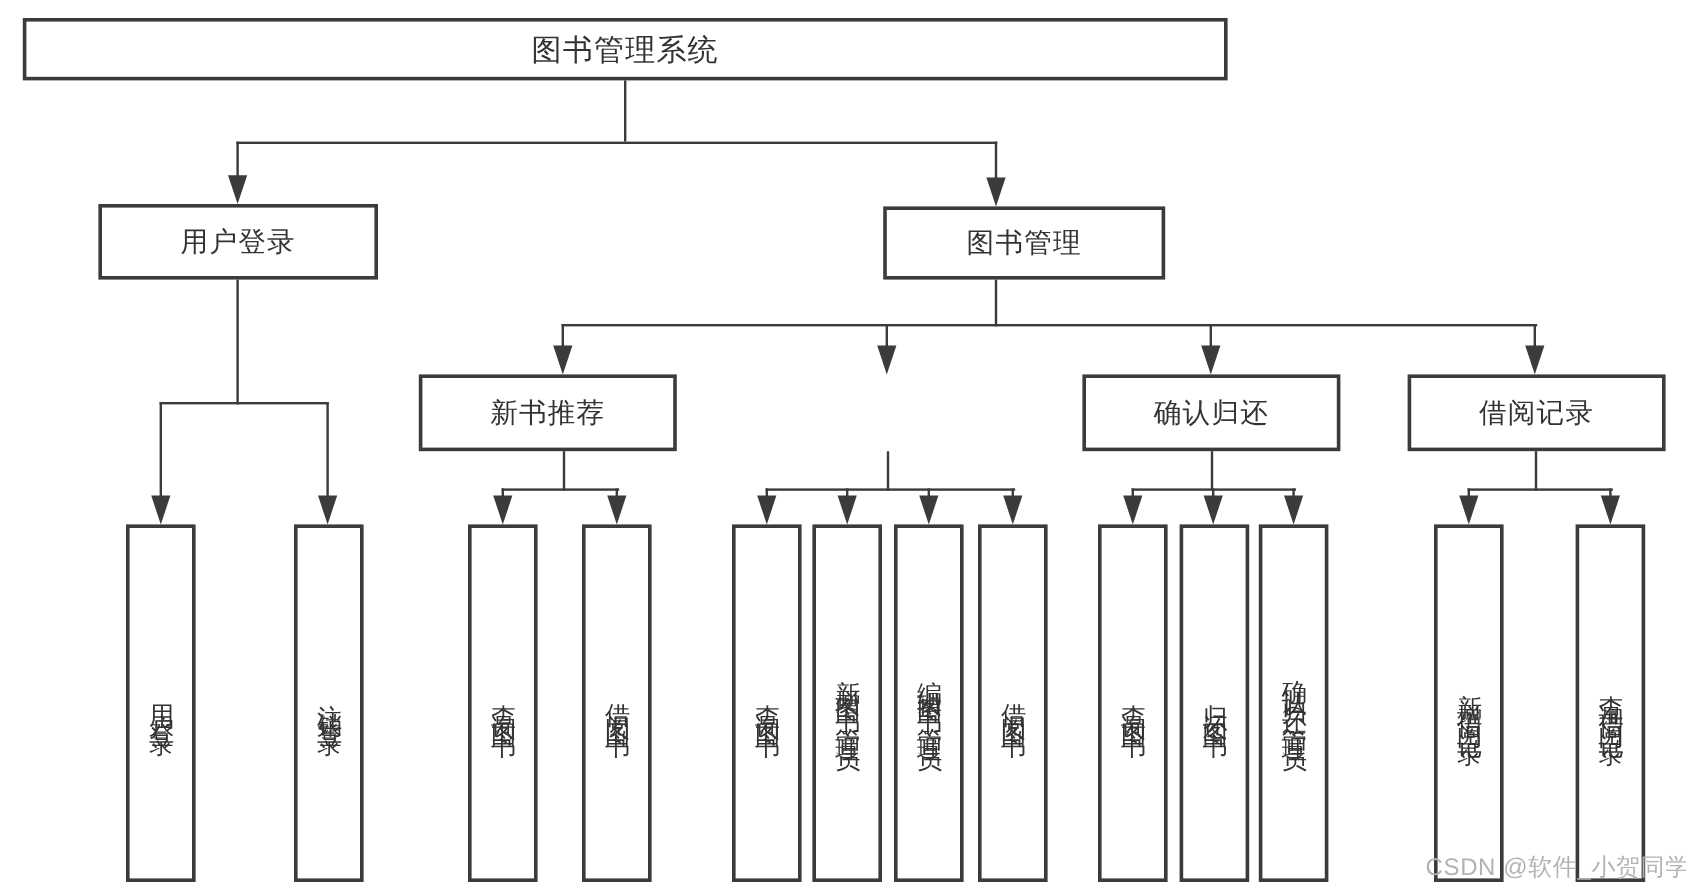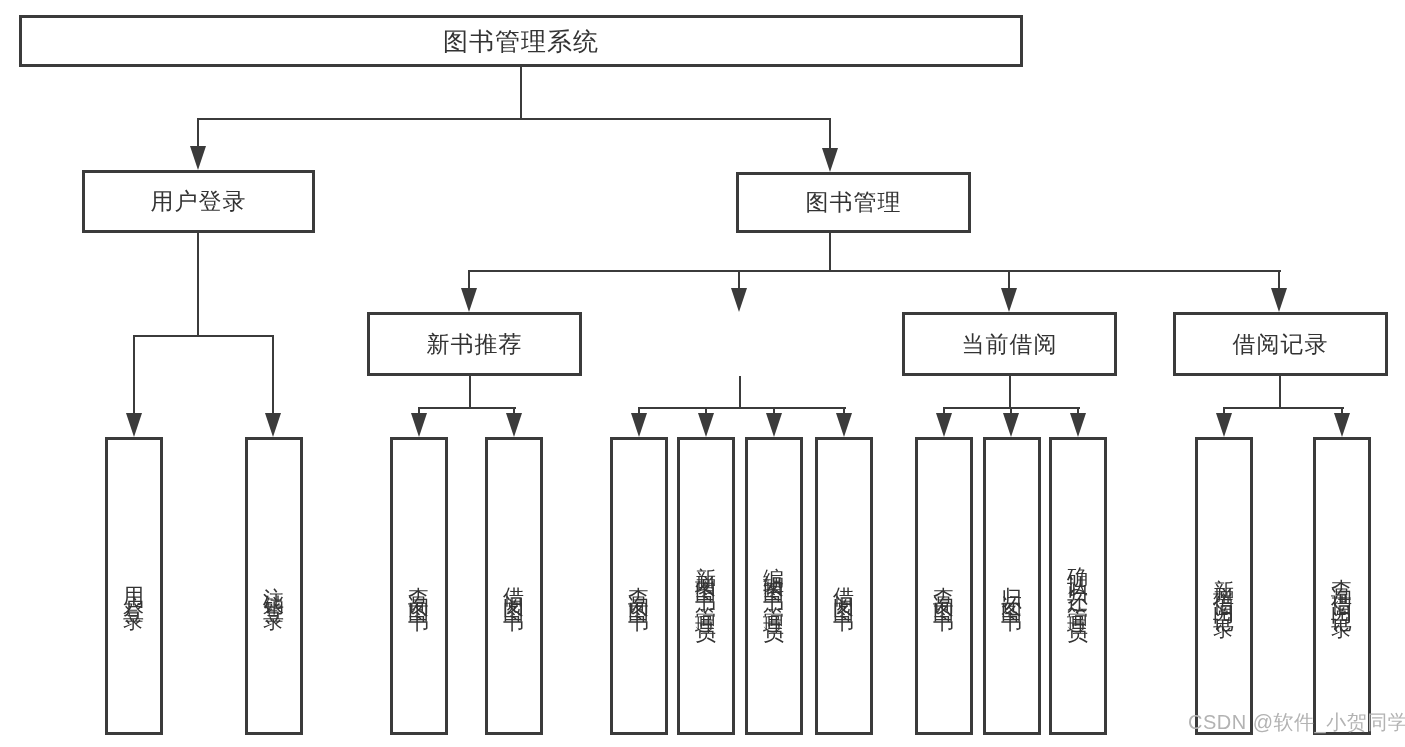--- a/index.html
+++ b/index.html
@@ -59,22 +59,22 @@
   <div class="hline" style="left:468px;top:270px;width:813px;"></div>
   <div class="vline" style="left:468px;top:270px;height:22px;"></div>
   <div class="arr" style="left:461px;top:288px;"></div>
   <div class="vline" style="left:738px;top:270px;height:22px;"></div>
   <div class="arr" style="left:731px;top:288px;"></div>
   <div class="vline" style="left:1008px;top:270px;height:22px;"></div>
   <div class="arr" style="left:1001px;top:288px;"></div>
   <div class="vline" style="left:1278px;top:270px;height:22px;"></div>
   <div class="arr" style="left:1271px;top:288px;"></div>
 
-  <div class="node branch" style="left:367px;top:312px;width:215px;height:64px;">新书推荐</div>
-  <div class="node branch" style="left:902px;top:312px;width:215px;height:64px;">当前借阅</div>
+  <div class="node branch" style="left:349px;top:312px;width:215px;height:64px;">新书推荐</div>
+  <div class="node branch" style="left:902px;top:312px;width:215px;height:64px;">确认归还</div>
   <div class="node branch" style="left:1173px;top:312px;width:215px;height:64px;">借阅记录</div>
 
   <div class="vline" style="left:469px;top:376px;height:33px;"></div>
   <div class="hline" style="left:418px;top:407px;width:98px;"></div>
   <div class="vline" style="left:418px;top:407px;height:10px;"></div>
   <div class="arr" style="left:411px;top:413px;"></div>
   <div class="vline" style="left:513px;top:407px;height:10px;"></div>
   <div class="arr" style="left:506px;top:413px;"></div>
 
   <div class="vline" style="left:739px;top:376px;height:33px;"></div>

